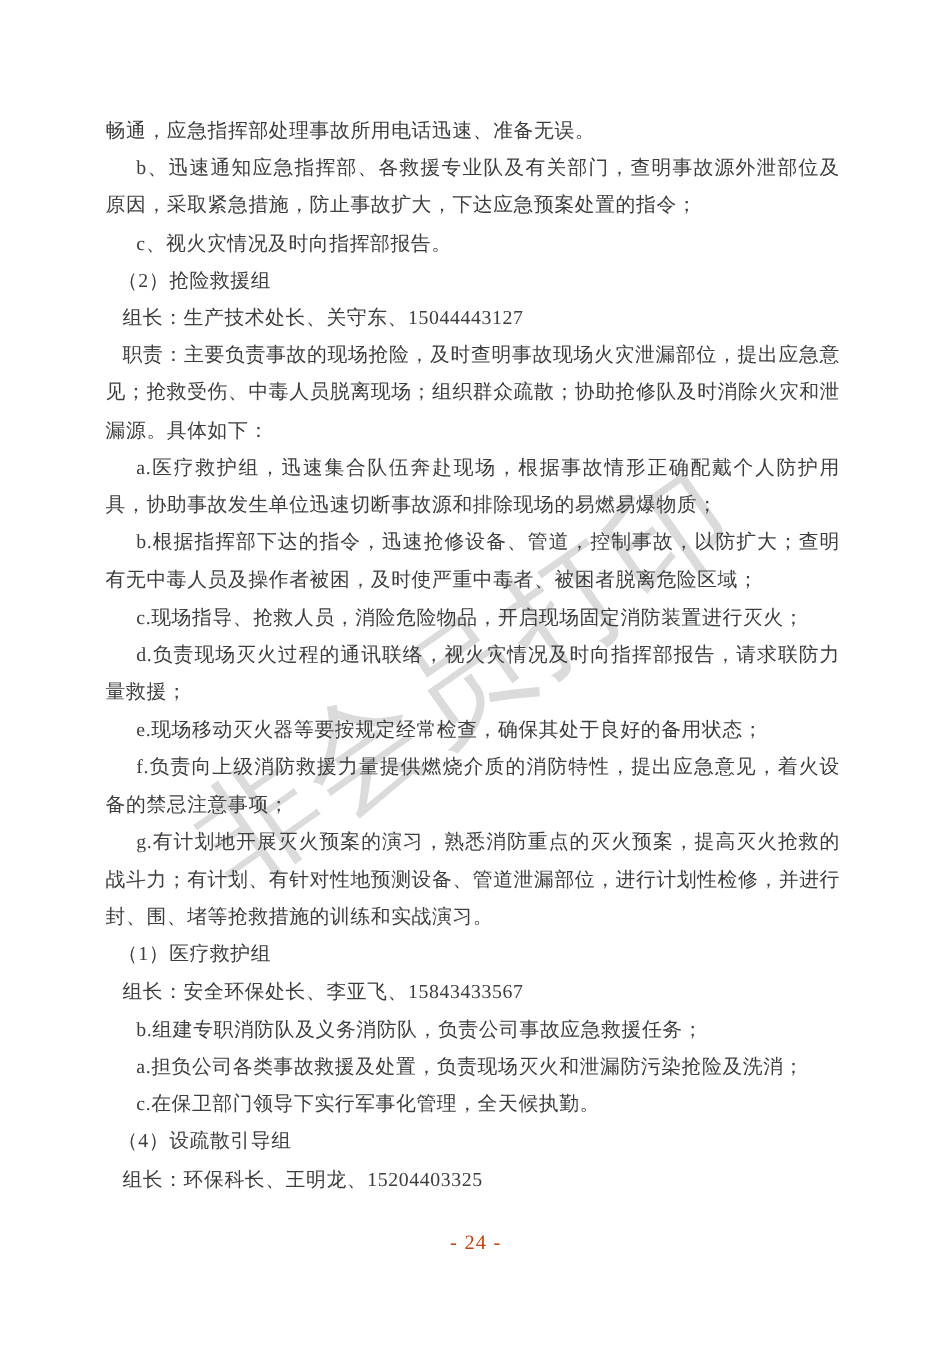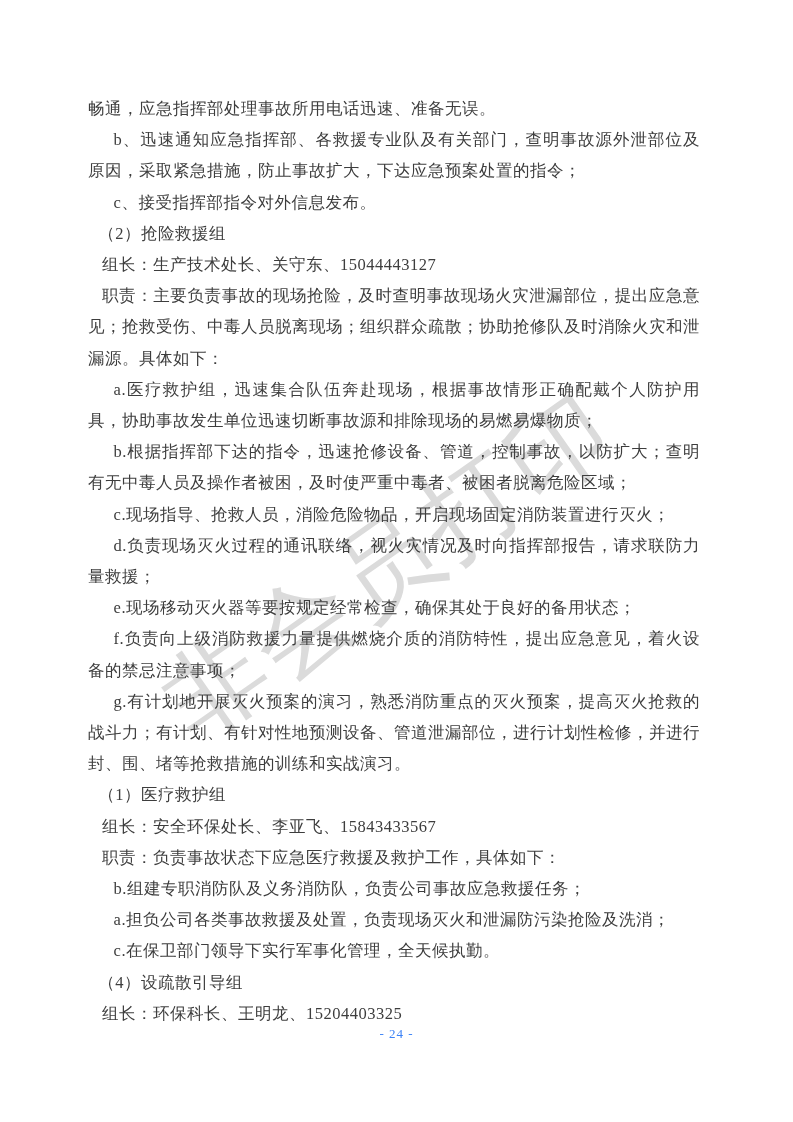--- a/index.html
+++ b/index.html
@@ -50,50 +50,49 @@
   .ind-none  { text-indent: 0; }
   .ind-half  { text-indent: 0.85em; }  
   .ind-head  { text-indent: 0.62em; }  
   .ind-item  { text-indent: 1.55em; }  
   .footer {
     position: absolute;
     left: 0;
     top: 1026px;
     width: 100%;
     text-align: center;
-    font-size: 13px;
+    font-size: 17px;
     letter-spacing: 1px;
-    color: #3b82f6;
+    color: #c2410c;
     z-index: 1;
   }
 </style>
 </head>
 <body>
 
 <div class="page">
 
   <div class="watermark">非会员打印</div>
 
   <div class="text-block">
     <p class="ind-none">畅通，应急指挥部处理事故所用电话迅速、准备无误。</p>
     <p class="ind-item">b、迅速通知应急指挥部、各救援专业队及有关部门，查明事故源外泄部位及原因，采取紧急措施，防止事故扩大，下达应急预案处置的指令；</p>
-    <p class="ind-item">c、接受指挥部指令对外信息发布。</p>
+    <p class="ind-item">c、视火灾情况及时向指挥部报告。</p>
     <p class="ind-head">（2）抢险救援组</p>
     <p class="ind-half">组长：生产技术处长、关守东、15044443127</p>
     <p class="ind-half">职责：主要负责事故的现场抢险，及时查明事故现场火灾泄漏部位，提出应急意见；抢救受伤、中毒人员脱离现场；组织群众疏散；协助抢修队及时消除火灾和泄漏源。具体如下：</p>
     <p class="ind-item">a.医疗救护组，迅速集合队伍奔赴现场，根据事故情形正确配戴个人防护用具，协助事故发生单位迅速切断事故源和排除现场的易燃易爆物质；</p>
     <p class="ind-item">b.根据指挥部下达的指令，迅速抢修设备、管道，控制事故，以防扩大；查明有无中毒人员及操作者被困，及时使严重中毒者、被困者脱离危险区域；</p>
     <p class="ind-item">c.现场指导、抢救人员，消险危险物品，开启现场固定消防装置进行灭火；</p>
     <p class="ind-item">d.负责现场灭火过程的通讯联络，视火灾情况及时向指挥部报告，请求联防力量救援；</p>
     <p class="ind-item">e.现场移动灭火器等要按规定经常检查，确保其处于良好的备用状态；</p>
     <p class="ind-item">f.负责向上级消防救援力量提供燃烧介质的消防特性，提出应急意见，着火设备的禁忌注意事项；</p>
     <p class="ind-item">g.有计划地开展灭火预案的演习，熟悉消防重点的灭火预案，提高灭火抢救的战斗力；有计划、有针对性地预测设备、管道泄漏部位，进行计划性检修，并进行封、围、堵等抢救措施的训练和实战演习。</p>
     <p class="ind-head">（1）医疗救护组</p>
     <p class="ind-half">组长：安全环保处长、李亚飞、15843433567</p>
-    <p class="ind-half">职责：负责事故状态下应急医疗救援及救护工作，具体如下：</p>
     <p class="ind-item">b.组建专职消防队及义务消防队，负责公司事故应急救援任务；</p>
     <p class="ind-item">a.担负公司各类事故救援及处置，负责现场灭火和泄漏防污染抢险及洗消；</p>
     <p class="ind-item">c.在保卫部门领导下实行军事化管理，全天候执勤。</p>
     <p class="ind-head">（4）设疏散引导组</p>
     <p class="ind-half">组长：环保科长、王明龙、15204403325</p>
   </div>
 
   <div class="footer">- 24 -</div>
 
 </div>

